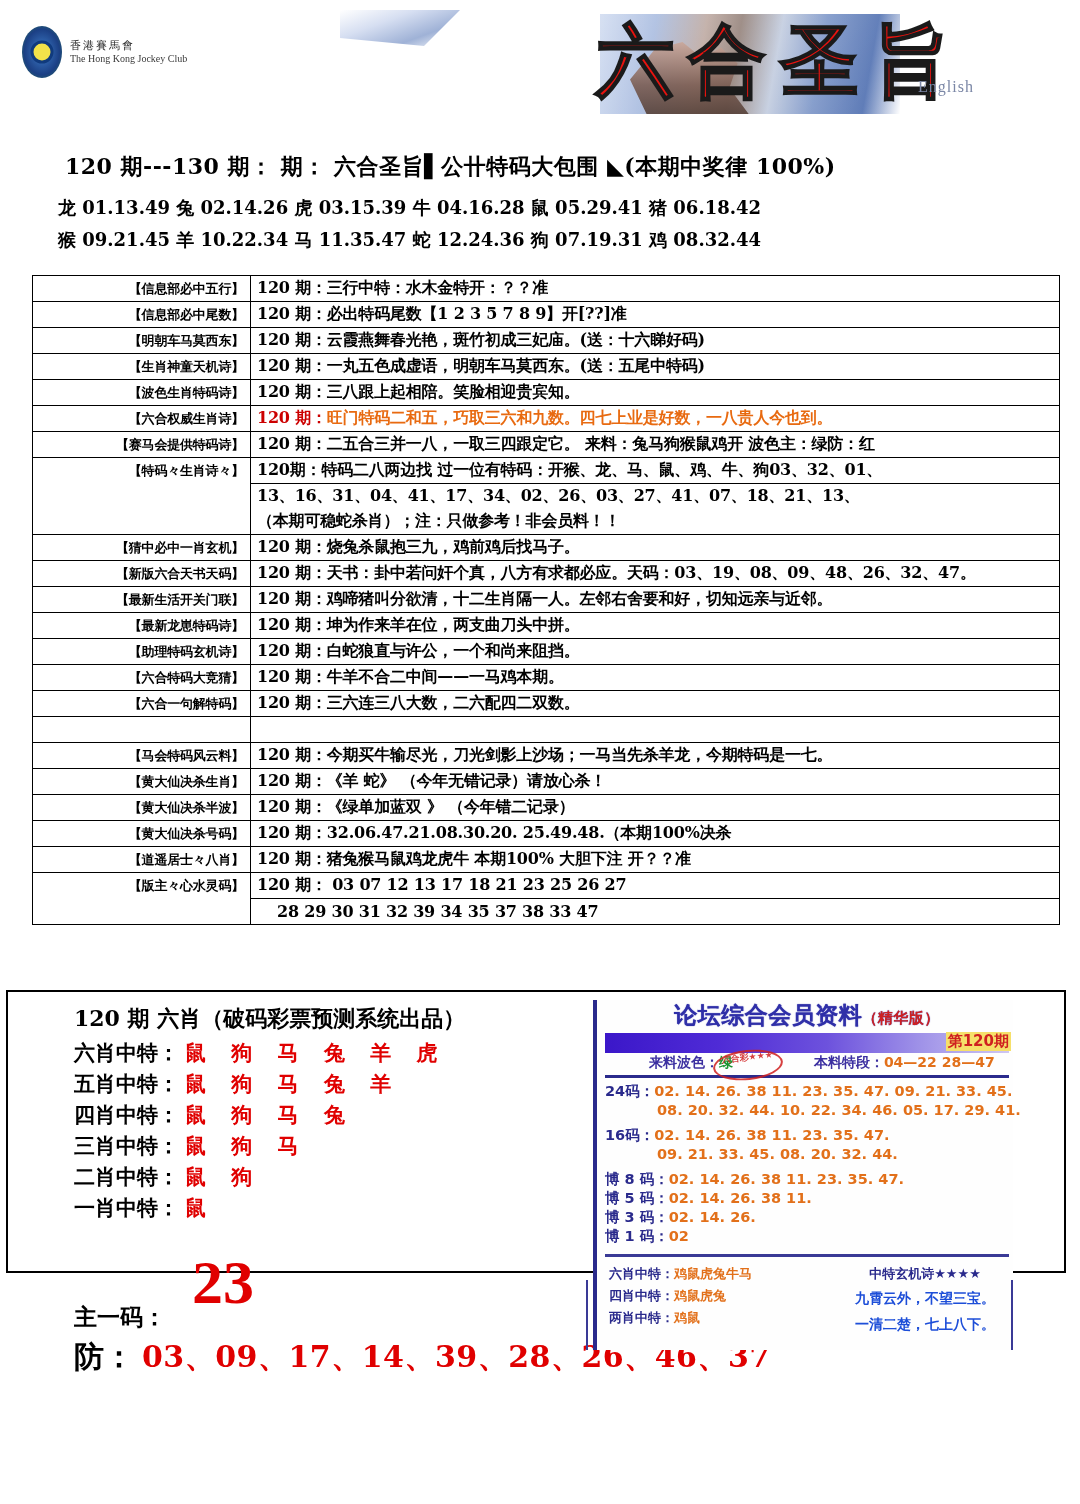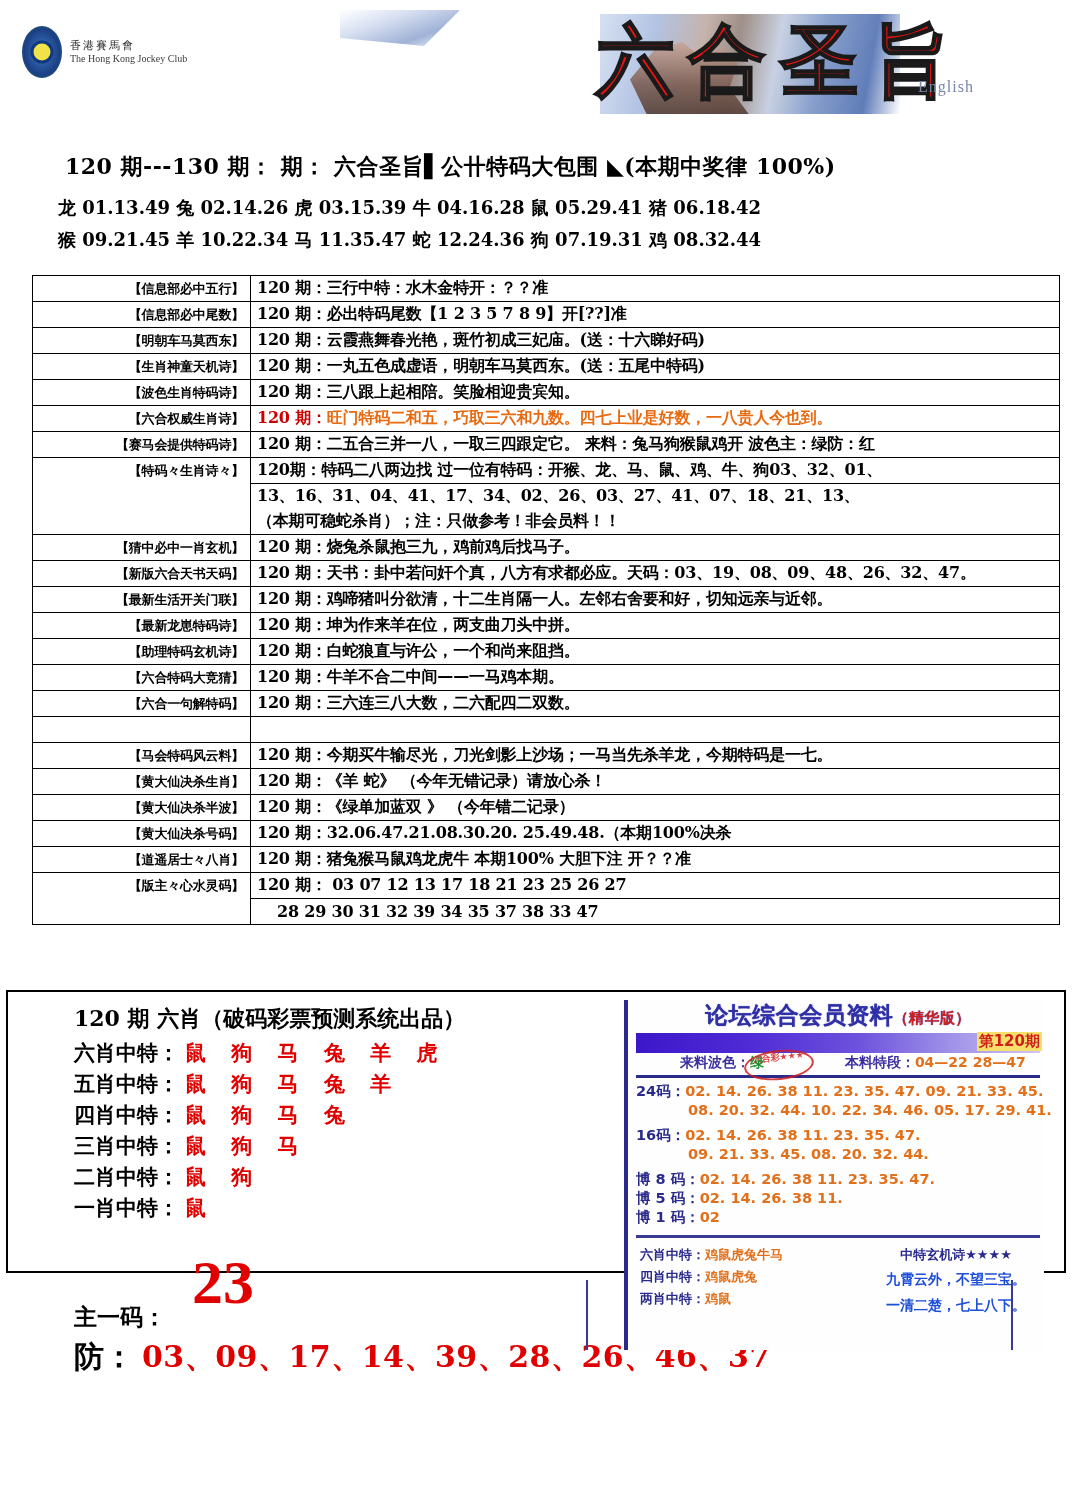--- a/index.html
+++ b/index.html
@@ -141,21 +141,20 @@
     margin-top:16px;font-size:30px;font-weight:700;white-space:nowrap;
     font-family:"DejaVu Serif","Liberation Serif",serif;
   }
   .bp-fang .nums{color:#e00000;margin-left:8px;letter-spacing:.5px;}
 
   
   .bluebox{
     position:absolute;left:585px;top:8px;width:420px;height:350px;
     background:#fefefe;border-left:4px solid #2a2a8c;box-sizing:border-box;
     padding:2px 4px 0 8px;
-    margin-left:31px;
   }
   .bb-title{
     text-align:center;font-size:23px;font-weight:700;color:#2f2fa8;
     letter-spacing:.5px;white-space:nowrap;line-height:26px;
     font-family:"DejaVu Sans","Liberation Sans",sans-serif;
     text-shadow:0 0 1px #2f2fa8;
   }
   .bb-title .sub{font-size:15px;color:#cf2020;}
   .bb-bar{
     position:relative;height:20px;margin-top:2px;
@@ -382,20 +381,21 @@
 
     <div class="bb-codes">
       <div><span class="k">24码：</span><span class="v">02. 14. 26. 38  11. 23. 35. 47. 09. 21. 33. 45.</span></div>
       <div><span class="indent"></span><span class="v">08. 20. 32. 44. 10. 22. 34. 46. 05. 17. 29. 41.</span></div>
       <div style="height:6px"></div>
       <div><span class="k">16码：</span><span class="v">02. 14. 26. 38  11. 23. 35. 47.</span></div>
       <div><span class="indent"></span><span class="v">09. 21. 33. 45. 08. 20. 32. 44.</span></div>
       <div style="height:6px"></div>
       <div><span class="k">博 8 码：</span><span class="v">02. 14. 26. 38  11. 23. 35. 47.</span></div>
       <div><span class="k">博 5 码：</span><span class="v">02. 14. 26. 38  11.</span></div>
+      <div><span class="k">博 3 码：</span><span class="v">02. 14. 26.</span></div>
       <div><span class="k">博 1 码：</span><span class="v">02</span></div>
     </div>
 
     <div class="bb-sep2"></div>
 
     <div class="bb-bottom">
       <div class="bb-bot-left">
         <div class="r"><span>六肖中特：</span><span class="v">鸡鼠虎兔牛马</span></div>
         <div class="r"><span>四肖中特：</span><span class="v">鸡鼠虎兔</span></div>
         <div class="r"><span>两肖中特：</span><span class="v">鸡鼠</span></div>

